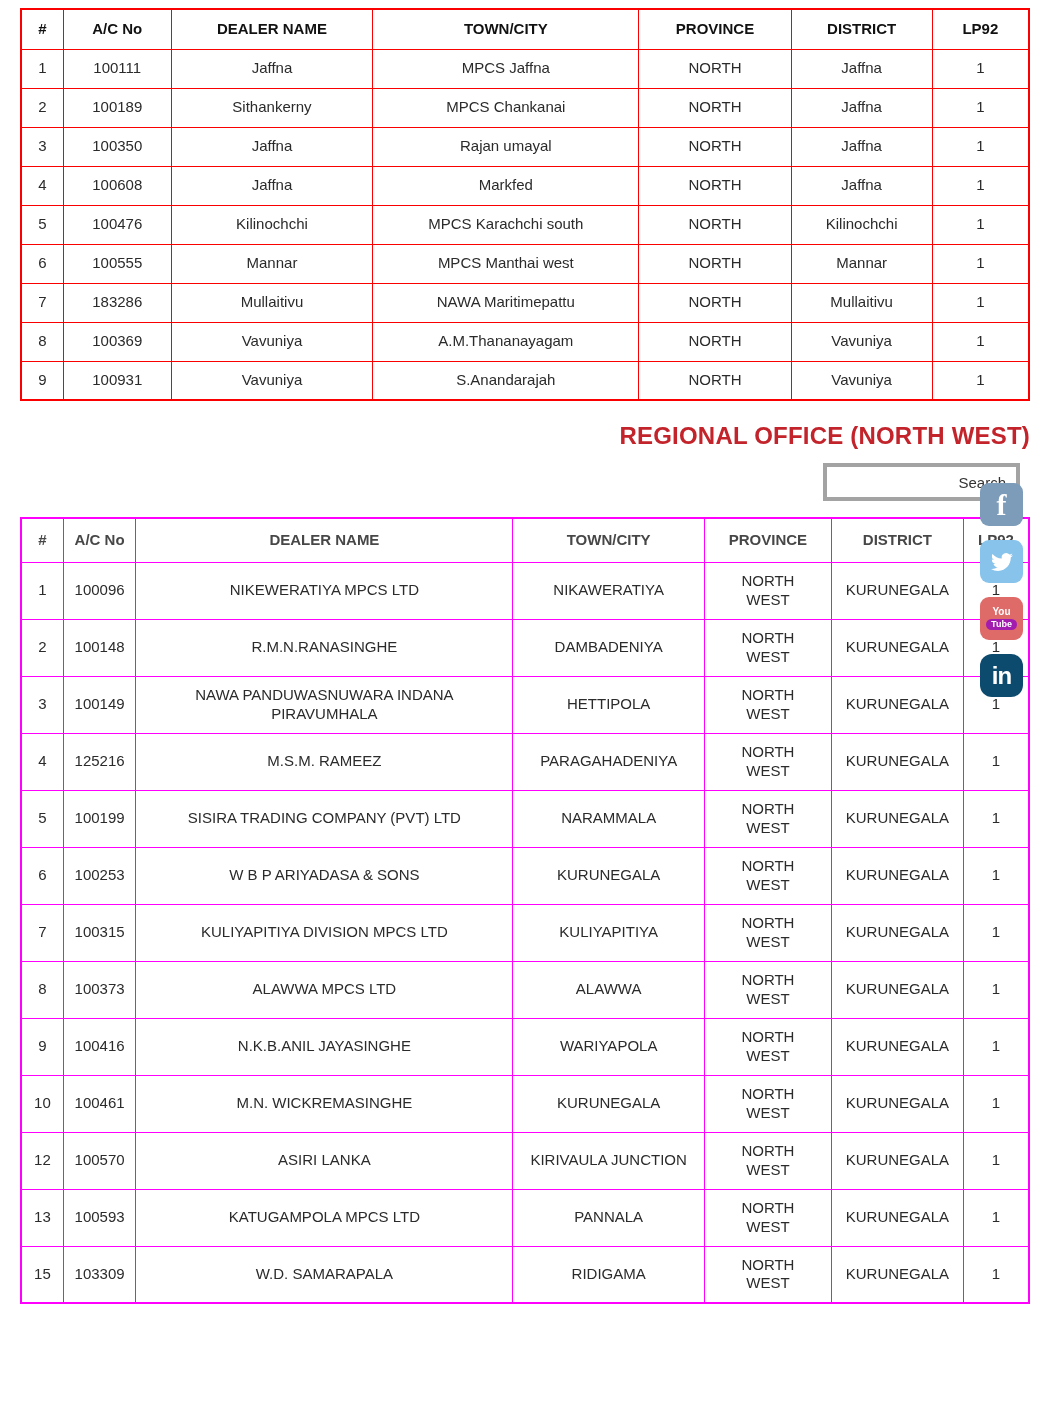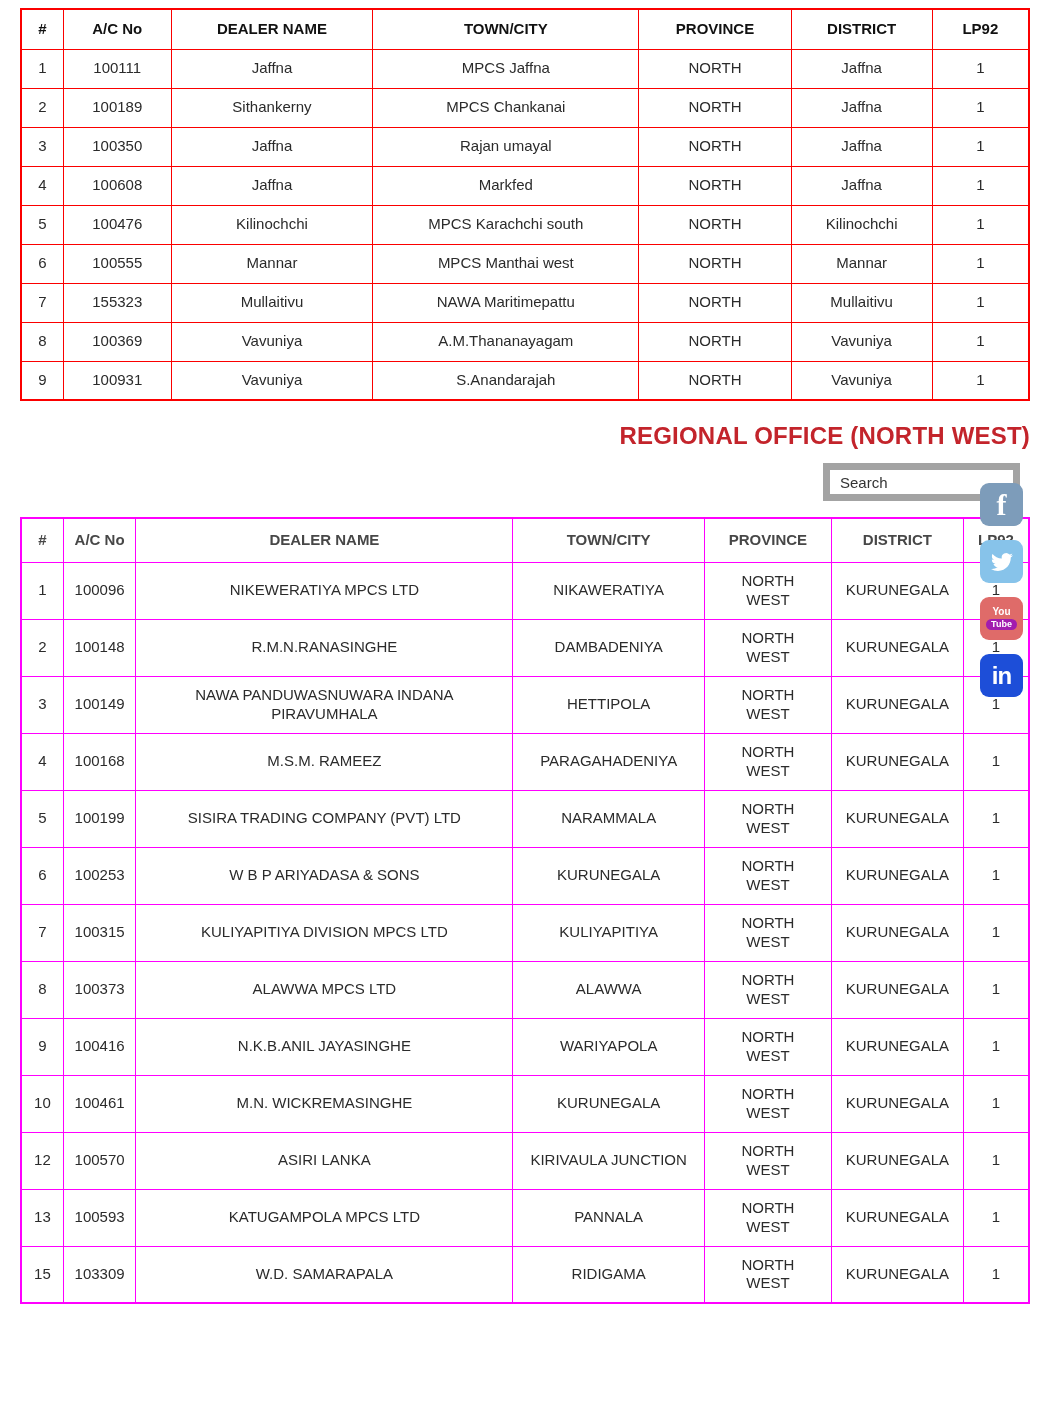--- a/index.html
+++ b/index.html
@@ -35,24 +35,24 @@
     font-size: 24px; font-weight: bold;
     color: var(--heading-color);
     letter-spacing: 0.2px;
     text-align: right;
   }
 
   
   .search-wrap { position: absolute; top: 463px; right: 30px; }
   input.search {
     width: 197px; height: 38px;
-    border: 7px solid #a3a3a3;
+    border: 4px solid #a3a3a3;
     font-family: "Liberation Sans", "DejaVu Sans", sans-serif;
     font-size: 15px; padding: 0 10px;
-    color: #222; outline: none;
+    color: #222; outline: none; text-align: right;
   }
   input.search::placeholder { color: #333; opacity: 1; }
 
   
   table.northwest { margin-top: 67px; border: 2px solid var(--magenta-border); }
   table.northwest th, table.northwest td { border: 1px solid var(--magenta-border); }
   table.northwest th { height: 44px; color: #474747; }
   table.northwest td { height: 57px; }
 
   
@@ -153,21 +153,21 @@
           <td>6</td>
           <td>100555</td>
           <td>Mannar</td>
           <td>MPCS Manthai west</td>
           <td>NORTH</td>
           <td>Mannar</td>
           <td>1</td>
         </tr>
         <tr>
           <td>7</td>
-          <td>155323</td>
+          <td>183286</td>
           <td>Mullaitivu</td>
           <td>NAWA Maritimepattu</td>
           <td>NORTH</td>
           <td>Mullaitivu</td>
           <td>1</td>
         </tr>
         <tr>
           <td>8</td>
           <td>100369</td>
           <td>Vavuniya</td>
@@ -237,21 +237,21 @@
           <td>100149</td>
           <td>NAWA PANDUWASNUWARA INDANA PIRAVUMHALA</td>
           <td>HETTIPOLA</td>
           <td>NORTH
 WEST</td>
           <td>KURUNEGALA</td>
           <td>1</td>
         </tr>
         <tr>
           <td>4</td>
-          <td>100168</td>
+          <td>125216</td>
           <td>M.S.M. RAMEEZ</td>
           <td>PARAGAHADENIYA</td>
           <td>NORTH
 WEST</td>
           <td>KURUNEGALA</td>
           <td>1</td>
         </tr>
         <tr>
           <td>5</td>
           <td>100199</td>
@@ -357,16 +357,16 @@
   </div>
   <div class="social-btn" style="background: rgb(135, 195, 234);">
     <svg class="tw-svg" viewBox="0 0 24 24">
       <path fill="#ffffff" d="M23.954 4.569a10 10 0 0 1-2.825.775 4.958 4.958 0 0 0 2.163-2.723 9.99 9.99 0 0 1-3.127 1.195 4.92 4.92 0 0 0-8.384 4.482C7.69 8.095 4.067 6.13 1.64 3.162a4.822 4.822 0 0 0-.666 2.475c0 1.71.87 3.213 2.188 4.096a4.904 4.904 0 0 1-2.228-.616v.06a4.923 4.923 0 0 0 3.946 4.827 4.996 4.996 0 0 1-2.212.085 4.937 4.937 0 0 0 4.604 3.417 9.868 9.868 0 0 1-6.102 2.105c-.39 0-.779-.023-1.17-.067a13.995 13.995 0 0 0 7.557 2.209c9.054 0 13.999-7.496 13.999-13.986 0-.209 0-.42-.015-.63a9.936 9.936 0 0 0 2.46-2.548z"></path>
     </svg>
   </div>
   <div class="social-btn" style="background: rgb(223, 107, 105); text-align: center;">
     <span class="yt-you">You</span>
     <span class="yt-tube">Tube</span>
   </div>
-  <div class="social-btn" style="background: #1d4ed8;">
+  <div class="social-btn" style="background: #0c4a6e; border-radius: 12px;">
     <span class="in-txt">in</span>
   </div>
 </div>
 
 </body></html>

